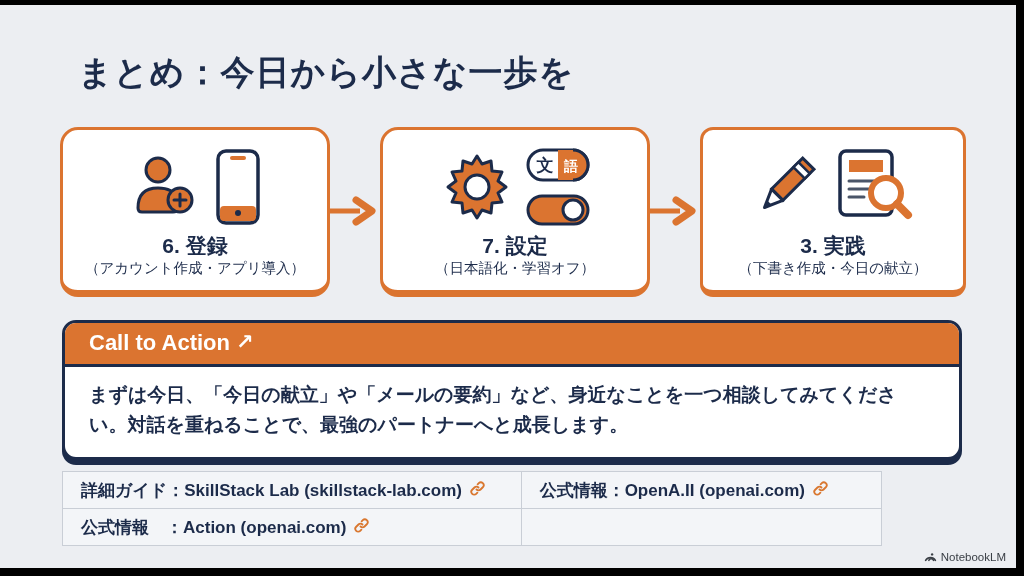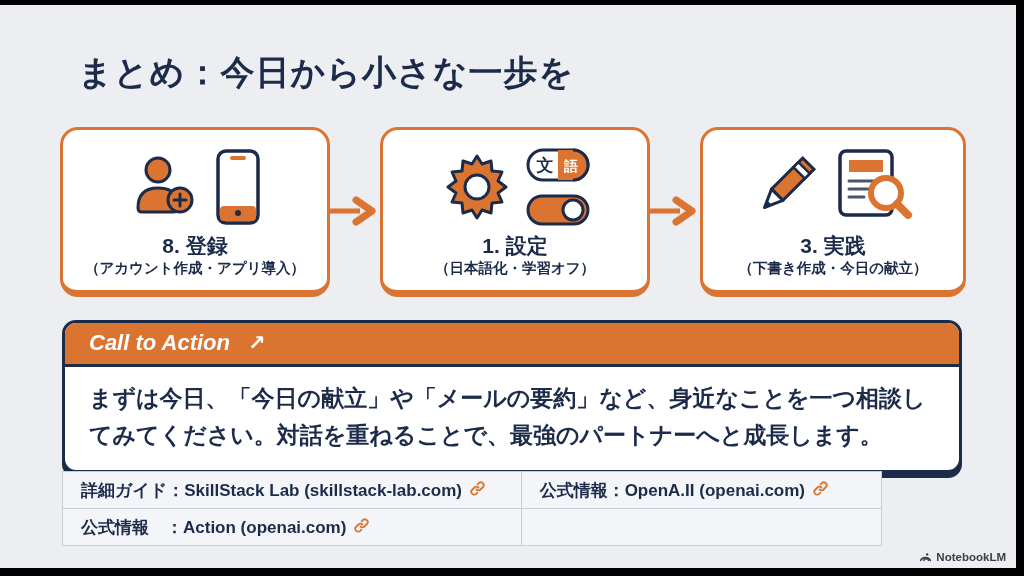--- a/index.html
+++ b/index.html
@@ -34,51 +34,51 @@
     position:absolute;top:127px;height:170px;width:270px;
     background:#fff;
     border:3px solid var(--orange);
     border-bottom-width:7px;
     border-radius:18px;
     display:flex;flex-direction:column;align-items:center;
     padding:16px 8px 12px 8px;
   }
   .step-box.b1{left:60px;}
   .step-box.b2{left:380px;}
-  .step-box.b3{left:700px;width:266px;}
+  .step-box.b3{left:700px;width:266px;border-radius:13px;}
   .step-icons{
     flex:1;display:flex;align-items:center;justify-content:center;gap:12px;
   }
   .step-label{font-size:21px;font-weight:bold;color:var(--navy);line-height:1.25;}
-  .step-sub{font-size:14.5px;font-weight:bold;color:var(--navy);margin-top:0;}
+  .step-sub{font-size:14.5px;font-weight:normal;color:var(--navy);margin-top:0;}
 
   .flow-arrow{position:absolute;top:196px;width:50px;height:30px;}
   .flow-arrow.a1{left:330px;}
   .flow-arrow.a2{left:650px;}
 
   
   .cta-box{
     position:absolute;left:62px;top:320px;width:900px;
     background:#fff;
     border:3px solid var(--navy);
     border-radius:14px;
     box-shadow:0 5px 0 0 var(--navy);
     overflow:hidden;
   }
   .cta-header{
     background:var(--orange);
     border-bottom:3px solid var(--navy);
     padding:7px 24px 8px 24px;
     color:#fff;font-size:22px;font-weight:bold;
-    display:flex;align-items:center;gap:18px;font-style:italic;
+    display:flex;align-items:flex-start;gap:6px;
   }
   .cta-arrow{font-size:21px;font-weight:bold;}
   .cta-body{
     padding:13px 24px 16px 24px;
-    font-size:23px;font-weight:bold;color:var(--navy);
+    font-size:19px;font-weight:bold;color:var(--navy);
     line-height:1.6;
   }
 
   
   .links-table{
     position:absolute;left:62px;top:471px;width:820px;
     border-collapse:collapse;
   }
   .links-table td{
     background:var(--cell-bg);
@@ -90,21 +90,21 @@
   }
   .links-table td.c0{width:56%;}
   .links-table td.c1{width:44%;text-align:right;}
   .cell-inner{display:flex;align-items:center;gap:7px;}
   .link-svg{flex:0 0 auto;margin-top:2px;}
 
   
   .footer-brand{
     position:absolute;right:18px;bottom:12px;
     display:flex;align-items:center;gap:4px;
-    font-size:11.5px;color:#3a3f46;font-weight:bold;
+    font-size:11.5px;color:#3a3f46;font-weight:normal;
   }
 </style>
 </head>
 <body>
 
 <div class="bar bar-top"></div>
 <div class="bar bar-bottom"></div>
 <div class="bar bar-right"></div>
 
 <div class="slide-title">まとめ：今日から小さな一歩を</div>
@@ -121,21 +121,21 @@
     </span>
     <span>
       <svg width="48" height="78" viewBox="0 0 48 78">
         <rect x="4" y="3" width="40" height="72" rx="8" fill="#fff" stroke="#1C2B4A" stroke-width="3.5"></rect>
         <path d="M18 10 H30" stroke="#DB7430" stroke-width="4" stroke-linecap="round"></path>
         <rect x="6" y="58" width="36" height="15" rx="4" fill="#DB7430"></rect>
         <circle cx="24" cy="65" r="3" fill="#1C2B4A"></circle>
       </svg>
     </span>
   </div>
-  <div class="step-label">8. 登録</div>
+  <div class="step-label">6. 登録</div>
   <div class="step-sub">（アカウント作成・アプリ導入）</div>
 </div>
 
 <div class="flow-arrow a1">
   <svg width="50" height="30" viewBox="0 0 50 30">
     <path d="M0 15 H30" stroke="#DB7430" stroke-width="5"></path>
     <path d="M26 4 L42 15 L26 26" fill="none" stroke="#DB7430" stroke-width="7" stroke-linecap="round" stroke-linejoin="round"></path>
   </svg>
 </div>
 
@@ -160,21 +160,21 @@
         </svg>
       </span>
       <span>
         <svg width="64" height="32" viewBox="0 0 64 32">
           <rect x="2" y="2" width="60" height="28" rx="14" fill="#DB7430" stroke="#1C2B4A" stroke-width="3"></rect>
           <circle cx="47" cy="16" r="10" fill="#fff" stroke="#1C2B4A" stroke-width="3"></circle>
         </svg>
       </span>
     </span>
   </div>
-  <div class="step-label">1. 設定</div>
+  <div class="step-label">7. 設定</div>
   <div class="step-sub">（日本語化・学習オフ）</div>
 </div>
 
 <div class="flow-arrow a2">
   <svg width="50" height="30" viewBox="0 0 50 30">
     <path d="M0 15 H30" stroke="#DB7430" stroke-width="5"></path>
     <path d="M26 4 L42 15 L26 26" fill="none" stroke="#DB7430" stroke-width="7" stroke-linecap="round" stroke-linejoin="round"></path>
   </svg>
 </div>
 

